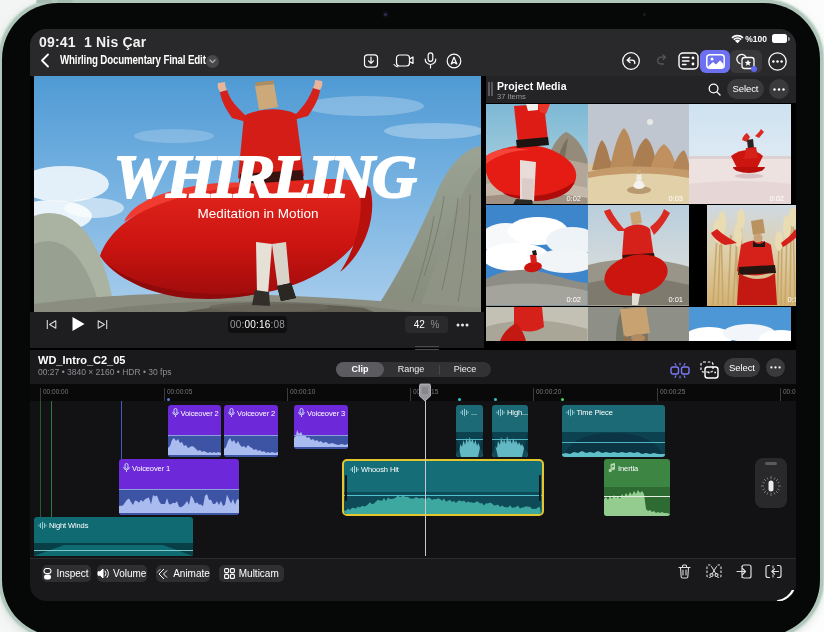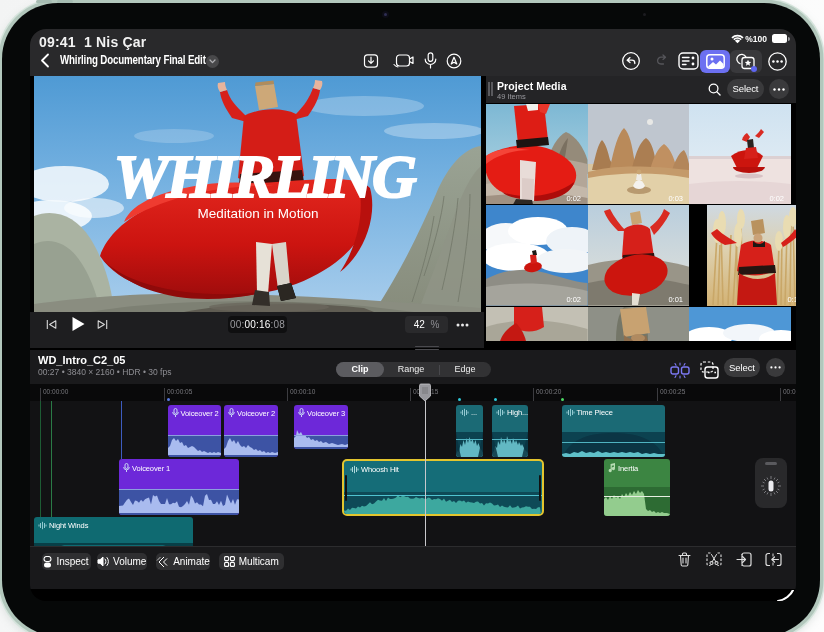--- a/index.html
+++ b/index.html
@@ -22,21 +22,21 @@
   #video { position:absolute; left:3.5px; top:47px; width:447px; height:236px; overflow:hidden; background:#9cc3e4; }
   
   #playbar { position:absolute; left:0; top:283px; width:454px; height:36px; background:#1e1e20; }
   
   #media { position:absolute; left:456px; top:47px; width:310px; height:272px; background:#000; }
   #mediahead { position:absolute; left:0; top:0; width:310px; height:27px; background:#242426; }
   
   #tlhead { position:absolute; left:0; top:321px; width:766px; height:34px; background:#1a1a1c; }
   #ruler { position:absolute; left:0; top:355px; width:766px; height:17px; background:#09090a; color:#8a8a8e; }
   #tracks { position:absolute; left:0; top:372px; width:766px; height:157px; background:#121214; }
-  #btoolbar { position:absolute; left:0; top:517px; width:768px; height:43px; background:#19191b; border-top:1px solid #2c2c2e; }
+  #btoolbar { position:absolute; left:0; top:529px; width:768px; height:43px; background:#19191b; border-top:1px solid #2c2c2e; }
   .pill { background:#3a3a3c; color:#fff; border-radius:20px; text-align:center; }
   .tbtn { position:absolute; background:#2f2f31; color:#fff; border-radius:5px; font-size:10px; display:flex; align-items:center; justify-content:center; gap:4px; }
   .clip { position:absolute; border-radius:3px; overflow:hidden; }
   .cliplabel { position:absolute; left:4px; top:3px; font-size:7.5px; color:#fff; white-space:nowrap; display:flex; align-items:center; gap:2px; letter-spacing:-0.1px;}
   .cell { position:absolute; width:101.5px; height:100.5px; overflow:hidden; }
   .cell text { font-family:"Liberation Sans",sans-serif; }
   .tick { position:absolute; top:4px; font-size:6.5px; color:#77777c; border-left:1px solid #3c3c40; padding-left:2px; line-height:8px; height:13px; }
   .vclip { background:#6d28d9;padding-left:16px; }
   .vclip::before { content:""; position:absolute; left:0; top:31px; right:0; bottom:0; background:#3d53a4; }
   .vclip .wave { position:absolute; left:0; bottom:2px; }
@@ -211,21 +211,21 @@
       <circle cx="6.5" cy="2" r="1.5" fill="#e8e8e8"></circle>
       <circle cx="11" cy="2" r="1.5" fill="#e8e8e8"></circle>
     </svg>
   <div class="abs" style="left:385px;top:316.5px;width:24px;height:1.5px;background:#4a4a4e;border-radius:1px"></div>
   <div class="abs" style="left:385px;top:319.5px;width:24px;height:1.5px;background:#4a4a4e;border-radius:1px"></div>
   <div id="media">
       <div id="mediahead"></div>
     <div class="abs" style="left:2px;top:6px;width:1.5px;height:14px;background:#5a5a5e"></div>
     <div class="abs" style="left:5px;top:6px;width:1.5px;height:14px;background:#5a5a5e"></div>
     <div class="abs" style="left:11px;top:3.5px;font-size:10.5px;font-weight:bold;color:#fff;letter-spacing:0.1px">Project Media</div>
-    <div class="abs" style="left:11px;top:15.5px;font-size:7.5px;color:#98989d">49 Items</div>
+    <div class="abs" style="left:11px;top:15.5px;font-size:7.5px;color:#98989d">37 Items</div>
     <svg class="abs" style="left:222px;top:7px" width="13" height="13" viewBox="0 0 14 14" fill="none" stroke="#fff" stroke-width="1.4" stroke-linecap="round">
         <circle cx="6" cy="6" r="4.7"></circle>
         <path d="M9.6 9.6 L13 13"></path>
       </svg>
     <div class="abs pill" style="left:241px;top:3px;width:37px;height:20px;font-size:9.5px;line-height:20px;letter-spacing:-0.1px">Select</div>
     <div class="abs" style="left:283px;top:3px;width:20px;height:20px;border-radius:50%;background:#3a3a3c"></div>
       <svg class="abs" style="left:287px;top:11.5px" width="12" height="3" viewBox="0 0 12 3">
         <circle cx="1.5" cy="1.5" r="1.2" fill="#fff"></circle>
         <circle cx="6" cy="1.5" r="1.2" fill="#fff"></circle>
         <circle cx="10.5" cy="1.5" r="1.2" fill="#fff"></circle>
@@ -413,21 +413,21 @@
       </div>
     </div>
   </div>
   <div id="tlhead">
     <div class="abs" style="left:8px;top:4px;font-size:11px;font-weight:bold;color:#fff">WD_Intro_C2_05</div>
     <div class="abs" style="left:8px;top:17px;font-size:8.5px;color:#8e8e93">00:27 • 3840 × 2160 • HDR • 30 fps</div>
     <div class="abs" style="left:306px;top:12px;width:155px;height:15px;border-radius:7.5px;background:#323234">
       <div class="abs" style="left:0;top:0;width:48px;height:15px;border-radius:7.5px;background:#5c5c60;color:#fff;font-size:9px;font-weight:bold;text-align:center;line-height:15px">Clip</div>
       <div class="abs" style="left:48px;top:0;width:54px;height:15px;color:#eee;font-size:9px;text-align:center;line-height:15px">Range</div>
       <div class="abs" style="left:103px;top:2.5px;width:1px;height:10px;background:#48484c"></div>
-      <div class="abs" style="left:104px;top:0;width:50px;height:15px;color:#eee;font-size:9px;text-align:center;line-height:15px">Edge</div>
+      <div class="abs" style="left:104px;top:0;width:50px;height:15px;color:#eee;font-size:9px;text-align:center;line-height:15px">Piece</div>
     </div>
     <svg class="abs" style="left:640px;top:12px" width="20" height="17" viewBox="0 0 20 17" fill="none" stroke="#7d7af5" stroke-width="1.4">
         <rect x="1" y="5" width="7.5" height="7" rx="2"></rect>
         <rect x="11.5" y="5" width="7.5" height="7" rx="2"></rect>
         <path d="M10 1 v2 M10 14 v2 M5 1.5 l1 1.8 M15 1.5 l-1 1.8 M5 15.5 l1 -1.8 M15 15.5 l-1 -1.8" stroke-linecap="round" stroke-width="1.1"></path>
       </svg>
     <svg class="abs" style="left:670px;top:11px" width="19" height="18" viewBox="0 0 19 18" fill="none" stroke="#fff">
         <rect x="1" y="1" width="12" height="10" rx="2.5" stroke-dasharray="2.5 1.8" stroke-width="1.2"></rect>
         <rect x="5" y="6" width="13" height="11" rx="2.5" stroke-width="1.4"></rect>
         <path d="M8 11.5 h1.6 M14.4 11.5 H16" stroke-width="1.6"></path>

